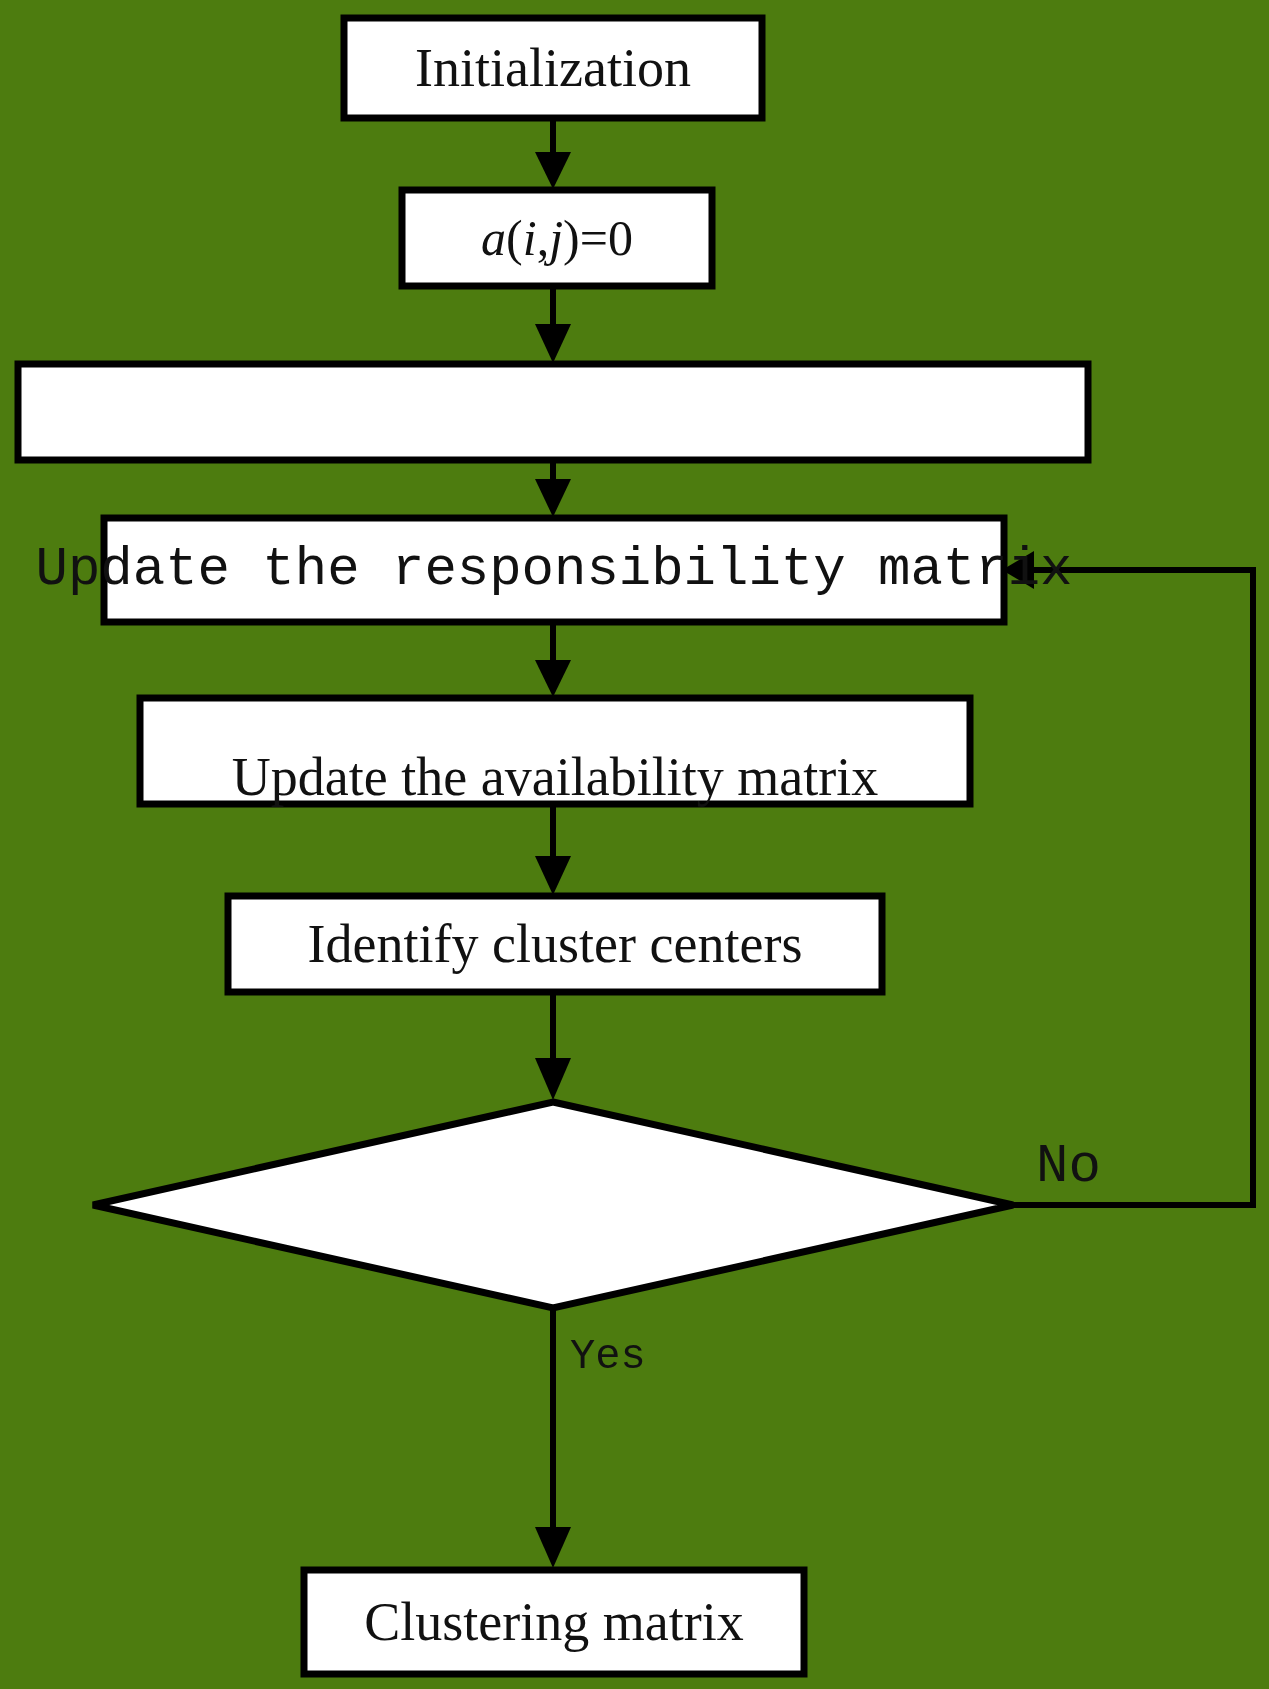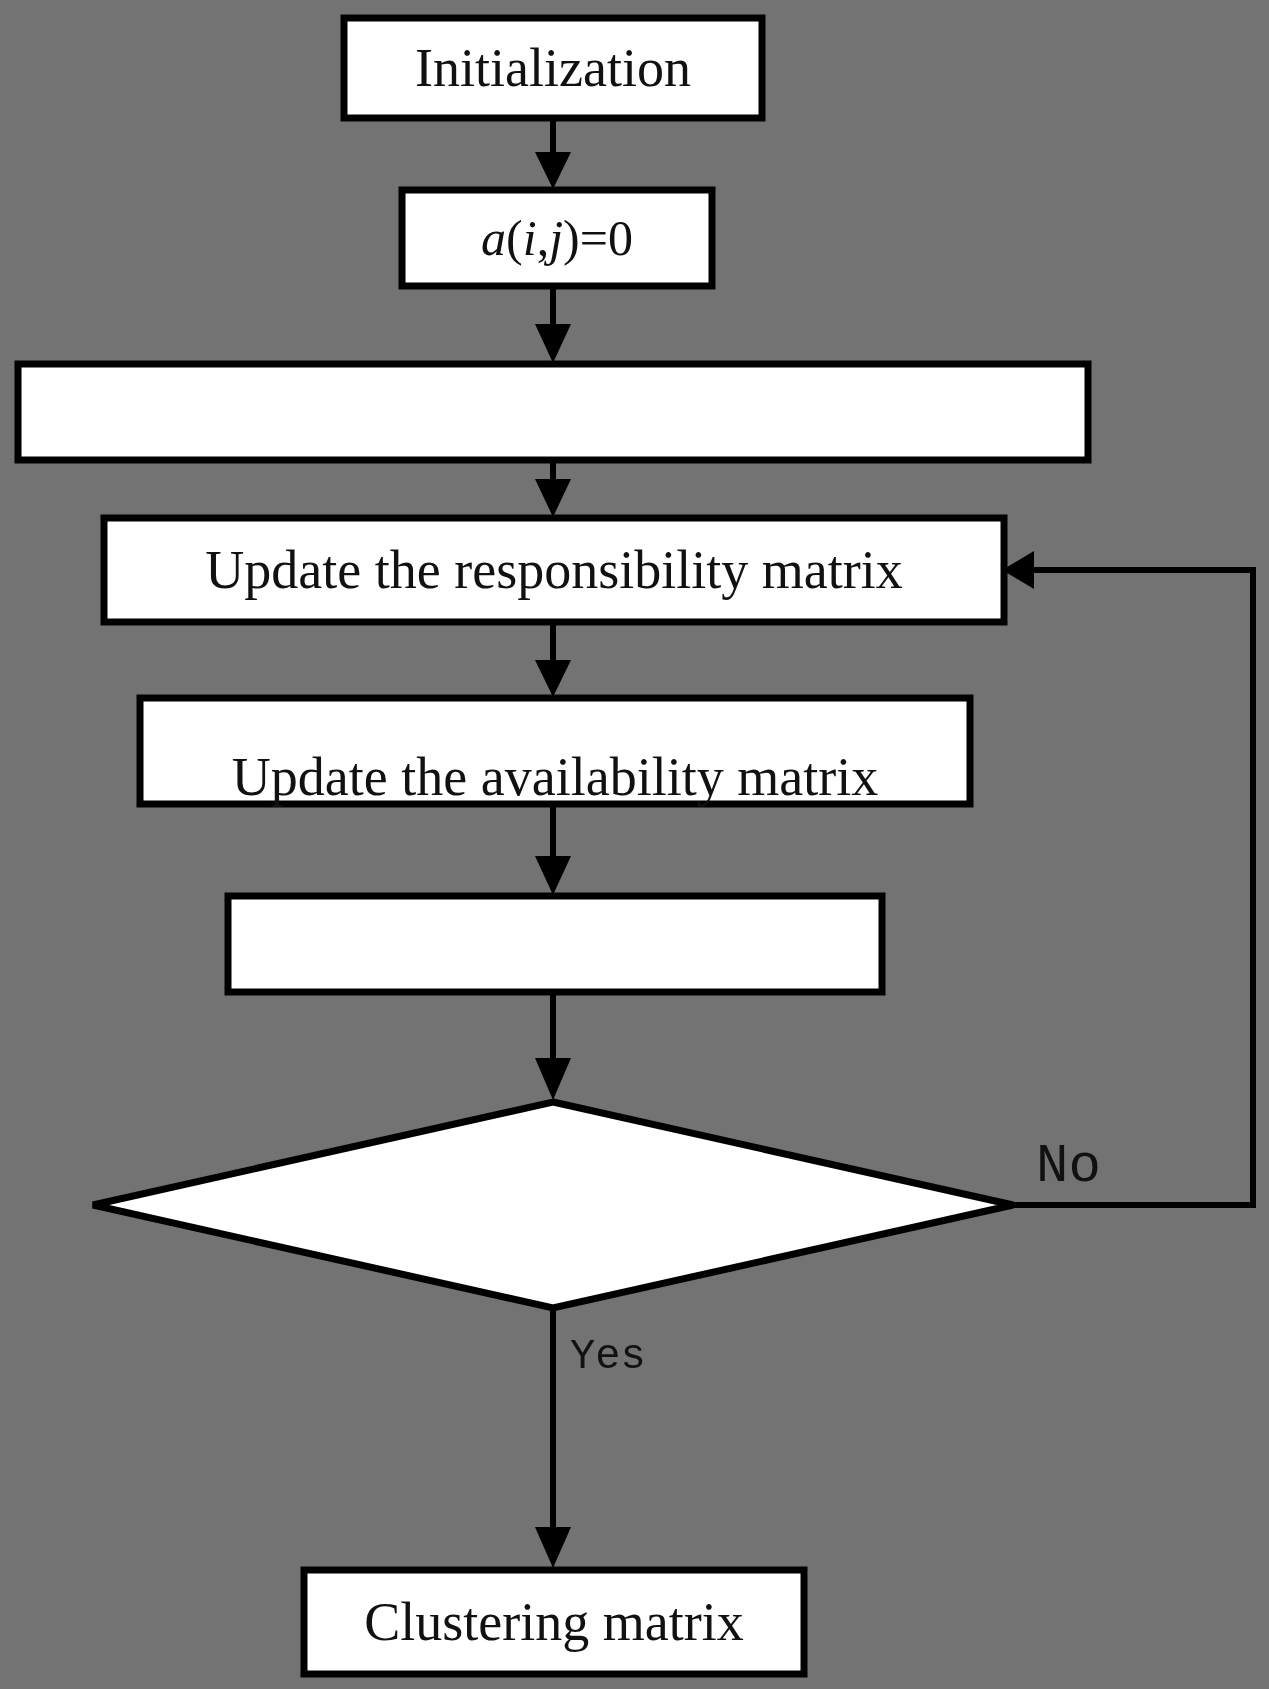--- a/index.html
+++ b/index.html
@@ -4,21 +4,21 @@
 <style>
   html, body {
     margin: 0;
     padding: 0;
     background: #ffffff;
   }
   #canvas {
     position: relative;
     width: 1269px;
     height: 1689px;
-    background: #737373;
+    background: #4d7c0f;
     overflow: hidden;
     font-family: "Liberation Serif", "DejaVu Serif", serif;
   }
   svg.flow {
     position: absolute;
     top: 0;
     left: 0;
     width: 1269px;
     height: 1689px;
   }
@@ -118,24 +118,25 @@
       <span>(</span>
       <span class="math-italic">i</span>
       <span>, </span>
       <span class="math-italic">j</span>
       <span>)</span>
       <span> = </span>
       <span>0</span>
   </div>
 
 
-  <div class="node-label" style="left:104px; top:518px; width:900px; height:104px; font-size:54px;">Update the responsibility matrix</div>
+  <div class="node-label" style="left:104px; top:518px; width:900px; height:104px; font-size:54px;font-family:Liberation Mono, monospace;">Update the responsibility matrix</div>
 
   <div class="node-label" style="left:140px; top:724px; width:830px; height:106px; font-size:54px;">Update the availability matrix</div>
 
+  <div class="node-label" style="left:228px; top:896px; width:654px; height:96px; font-size:54px;">Identify cluster centers</div>
 
 
   <div class="node-label" style="left:304px; top:1570px; width:500px; height:104px; font-size:54px;">Clustering matrix</div>
 
   <div class="edge-label" style="left:1036px; top:1140px; font-size:54px;">No</div>
 
   <div class="edge-label" style="left:570px; top:1336px; font-size:42px;">Yes</div>
 
 </div>
 

